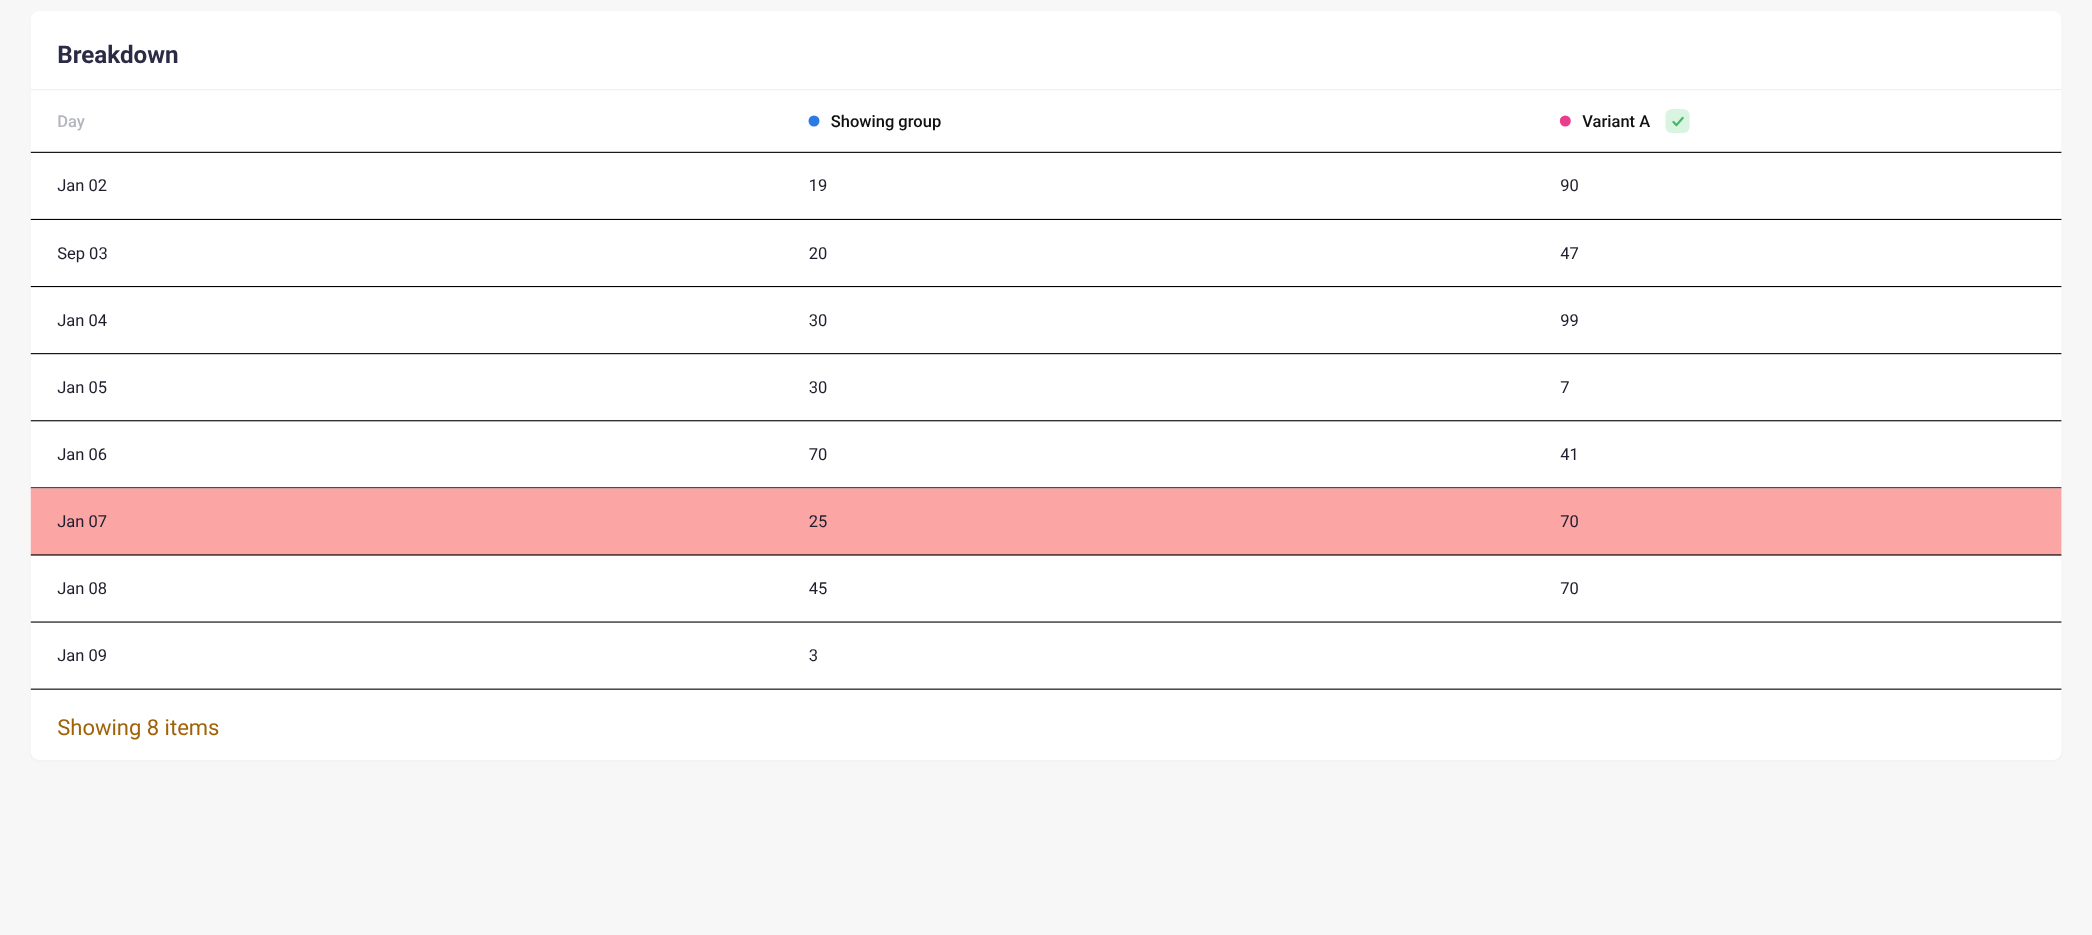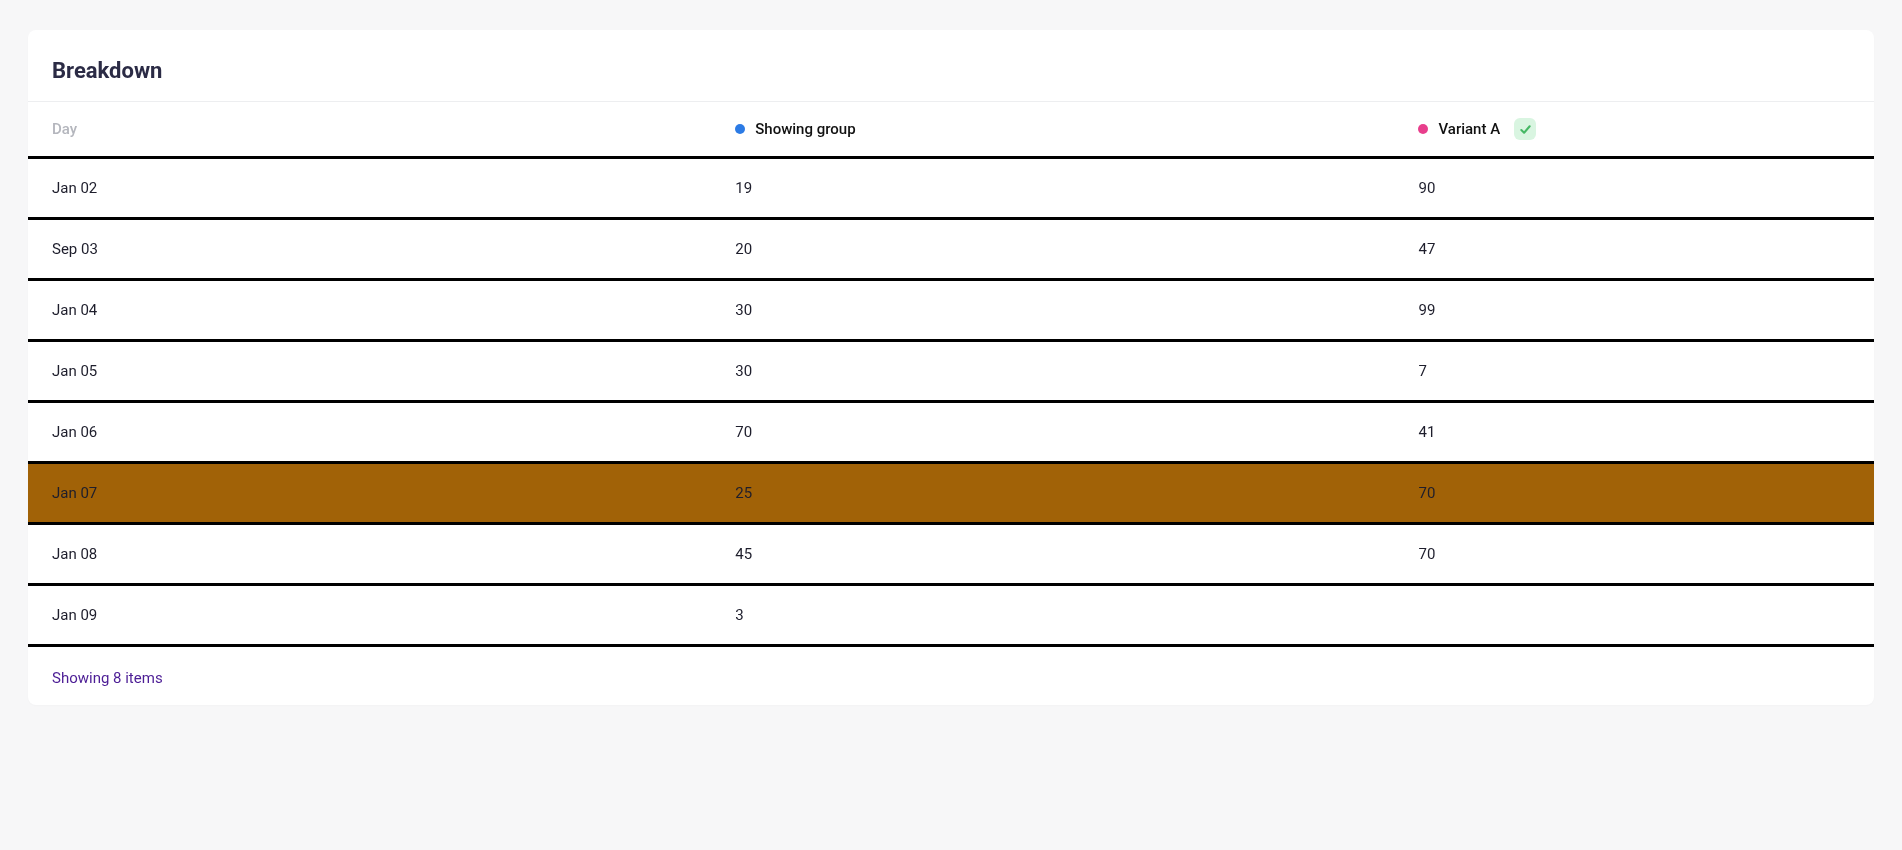--- a/index.html
+++ b/index.html
@@ -5,21 +5,20 @@
   * { box-sizing: border-box; margin: 0; padding: 0; }
   html, body {
     width: 100%;
     height: 100%;
     font-family: -apple-system, BlinkMacSystemFont, "Segoe UI", Roboto, "Helvetica Neue", Arial, sans-serif;
     background: #f7f7f8;
     color: #1d1d30;
   }
   .page {
     padding: 10px 28px 0 28px;
-    margin-top: 20px;
   }
   .card {
     background: #ffffff;
     border-radius: 8px;
     box-shadow: 0 1px 2px rgba(0,0,0,0.02);
     padding-bottom: 10px;
   }
   .card-header {
     padding: 28px 24px 18px 24px;
   }
@@ -28,31 +27,31 @@
     font-weight: 700;
     color: #2b2b45;
   }
   .table {
     width: 100%;
   }
   .row {
     display: grid;
     grid-template-columns: 38% 38% 24%;
     align-items: center;
-    border-bottom: 3px solid #000000;
+    border-bottom: 1px solid #000000;
     padding: 0 24px;
     height: 61px;
   }
   .row.header {
     height: 58px;
     border-top: 1px solid #edeef0;
   }
   .row:last-child { }
   .row.alt {
-    background: #a16207;
+    background: #fca5a5;
   }
   .hcell-day {
     font-size: 15px;
     color: #b4b6bd;
     font-weight: 500;
   }
   .hcell-series {
     display: flex;
     align-items: center;
     gap: 10px;
@@ -84,22 +83,22 @@
     fill: none;
     stroke-linecap: round;
     stroke-linejoin: round;
   }
   .cell {
     font-size: 15px;
     color: #1e1e2c;
   }
   .footer {
     padding: 22px 24px 8px 24px;
-    font-size: 15px;
-    color: #4c1d95;
+    font-size: 20px;
+    color: #a16207;
   }
 </style>
 </head>
 <body>
 
 <div class="page">
   <div class="card">
     <div class="card-header">
       <div class="card-title">Breakdown</div>
     </div>

